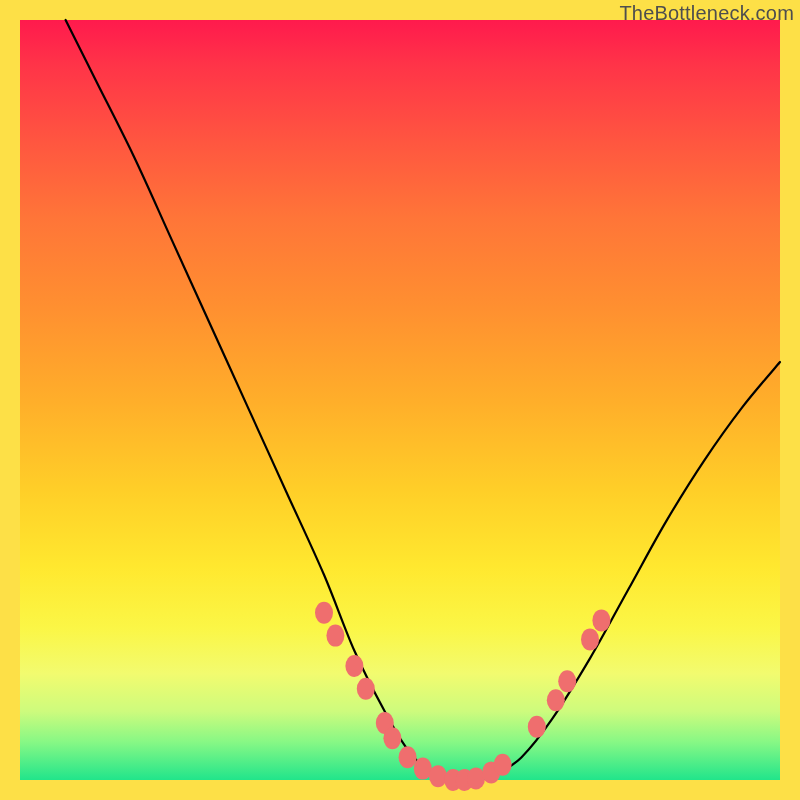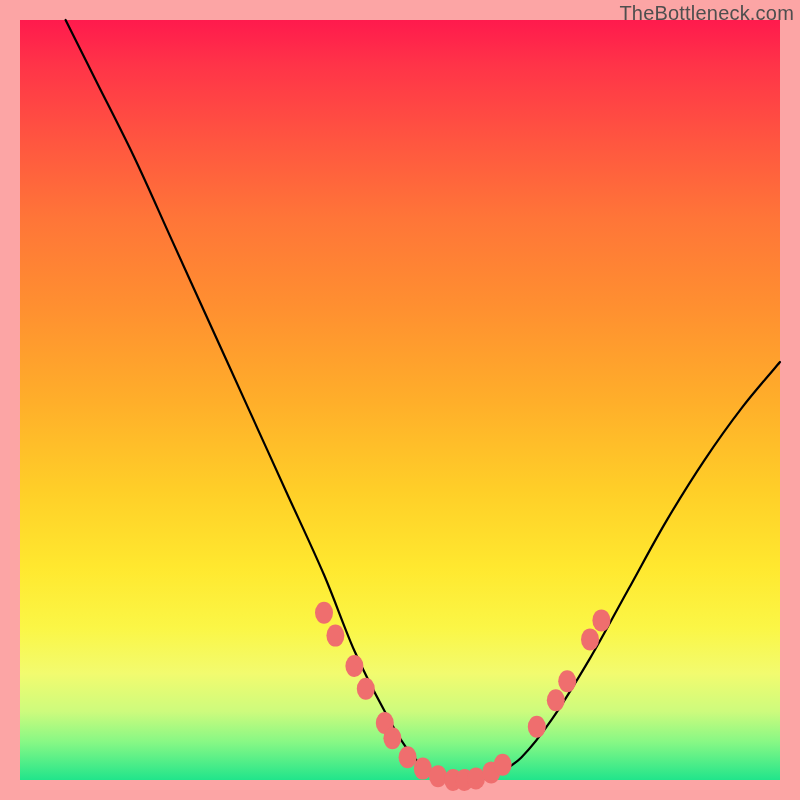--- a/index.html
+++ b/index.html
@@ -10,21 +10,21 @@
     overflow: hidden;
     background: #000;
     font-family: Arial, Helvetica, sans-serif;
   }
   .frame {
     position: absolute;
     left: 0;
     top: 0;
     width: 800px;
     height: 800px;
-    background: #fca5a5;
+    background: #fde047;
   }
   .plot-area {
     position: absolute;
     left: 20px;
     top: 20px;
     width: 760px;
     height: 760px;
     background: linear-gradient(to bottom,
       #ff1a4d 0%,
       #ff3448 6%,

